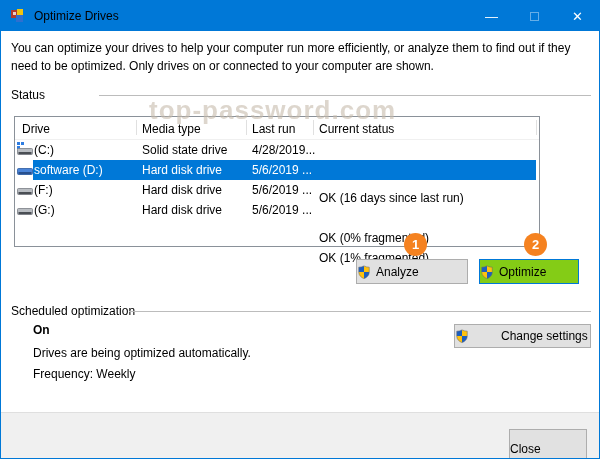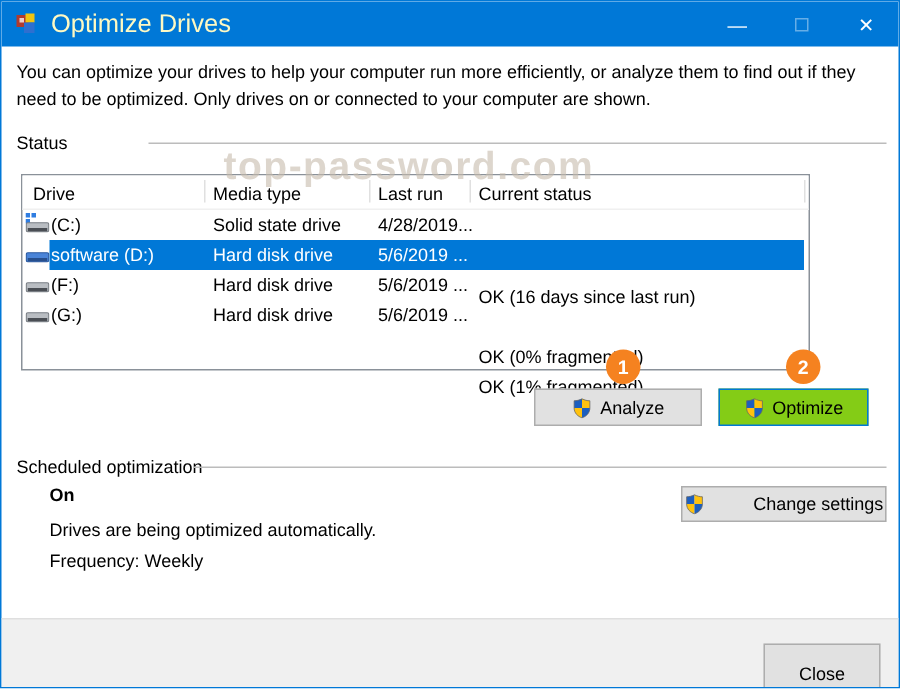--- a/index.html
+++ b/index.html
@@ -6,21 +6,21 @@
   * { box-sizing:border-box; }
   .window {
     position:relative; width:600px; height:459px;
     background:#ffffff; border:1px solid #0078d7;
     font-family:"Liberation Sans", sans-serif; font-size:12px; color:#000;
     overflow:hidden;
   }
   
   .titlebar { position:absolute; left:0; top:0; right:0; height:30px; background:#0078d7; display:flex; align-items:center; }
   .titlebar-icon { margin-left:9px; width:16px; height:16px; flex:0 0 auto; }
-  .titlebar-title { color:#fef9c3; margin-left:8px; font-size:17px; }
+  .titlebar-title { color:#000000; margin-left:8px; font-size:12px; }
   .caption-buttons { position:absolute; right:0; top:0; height:30px; display:flex; }
   .caption-btn { width:43px; height:30px; display:flex; align-items:center; justify-content:center; color:#fff; font-size:13px; }
   .max-box { width:9px; height:9px; border:1px solid rgba(255,255,255,.40); }
   
   .intro { position:absolute; left:10px; top:38px; width:578px; line-height:1.5; }
   
   .group-label { position:absolute; left:10px; }
   .group-line { position:absolute; height:0; border-top:1px solid #bcbcbc; }
   #status-label { top:87px; }
   #status-line { left:98px; top:94px; width:492px; }
@@ -41,21 +41,21 @@
   .t-row.selected .cell { color:#ffffff; z-index:2; }
   .drive-icon { position:absolute; left:2px; top:2px; width:16px; height:16px; }
   .c-drive  { left:19px; } .c-media { left:127px; } .c-lastrun { left:237px; } .c-status { left:304px;margin-top:48px; }
   .hc-drive { left:7px;  } .hc-media { left:127px;} .hc-lastrun { left:237px;} .hc-status { left:304px;}
   
   .badge { position:absolute; width:23px; height:23px; border-radius:50%; background:#f58220;
     color:#fff; font-weight:bold; font-size:13px; display:flex; align-items:center; justify-content:center; z-index:10; }
   #badge-1 { left:403px; top:232px; }
   #badge-2 { left:523px; top:232px; }
   
-  .btn { position:absolute; display:flex; align-items:center; justify-content:center; gap:5px;
+  .btn { position:absolute; display:flex; align-items:center; gap:5px;
     background:#e1e1e1; border:1px solid #adadad; font-size:12px; color:#000; padding:0; }
   .btn svg { flex:0 0 auto; }
   #analyze-btn { left:355px; top:258px; width:112px; height:25px; }
   #optimize-btn { left:478px; top:258px; width:100px; height:25px; background:#84cc16; border:1px solid #0078d7; }
   #change-settings-btn { left:453px; top:323px; width:137px; height:24px;gap:32px; }
   #close-btn { left:508px; top:428px; width:78px; height:40px; }
   
   #sched-state { position:absolute; left:32px; top:322px; font-weight:bold; }
   #sched-desc  { position:absolute; left:32px; top:345px; }
   #sched-freq  { position:absolute; left:32px; top:366px; }

